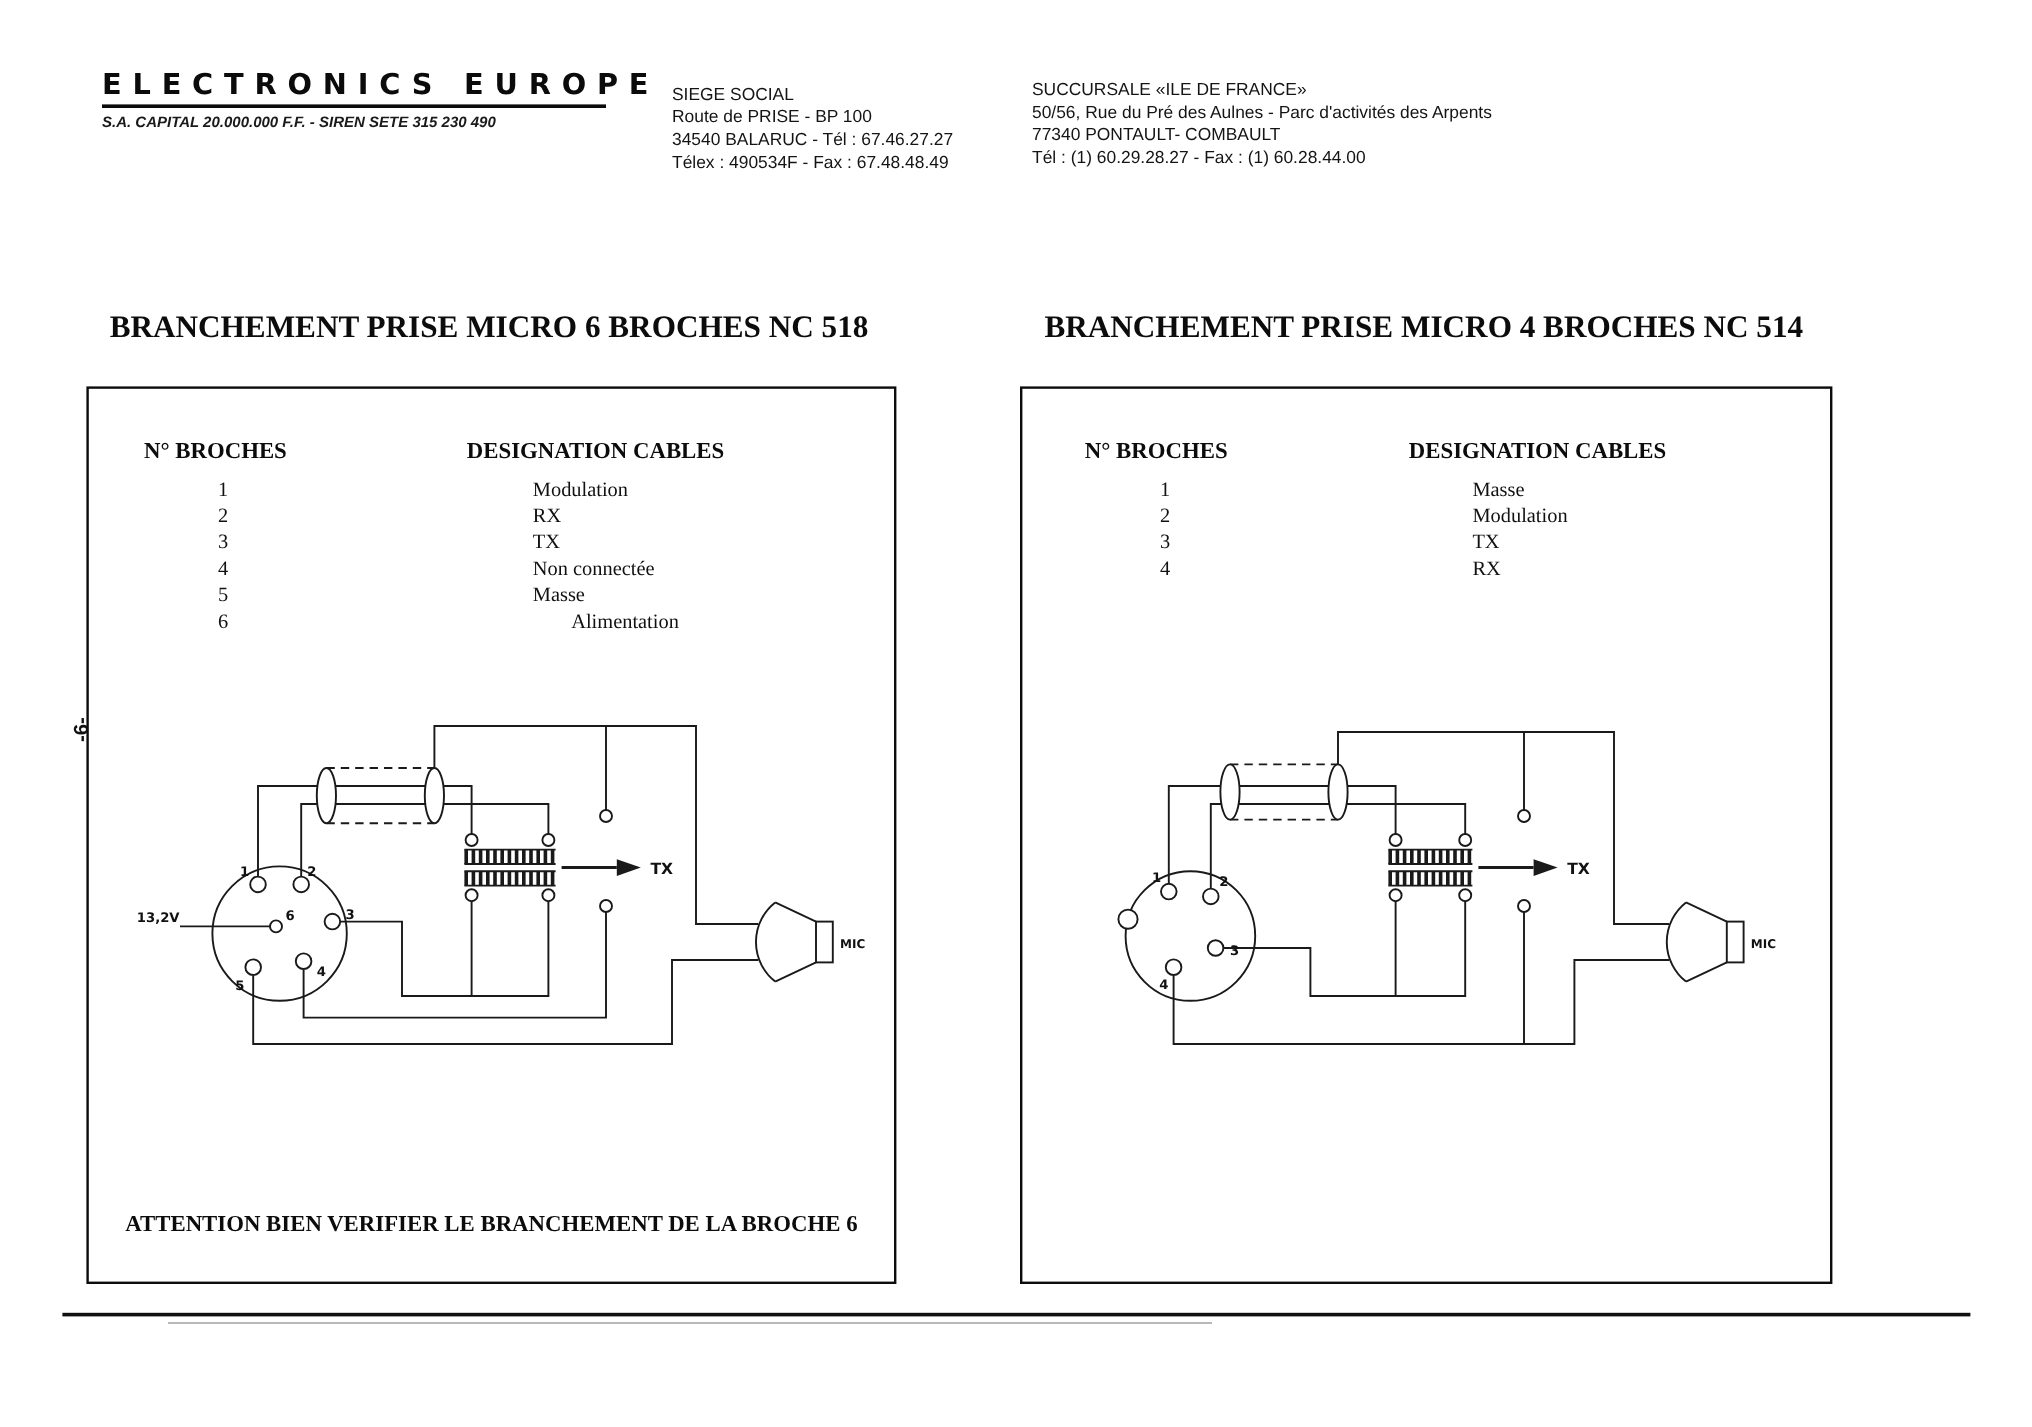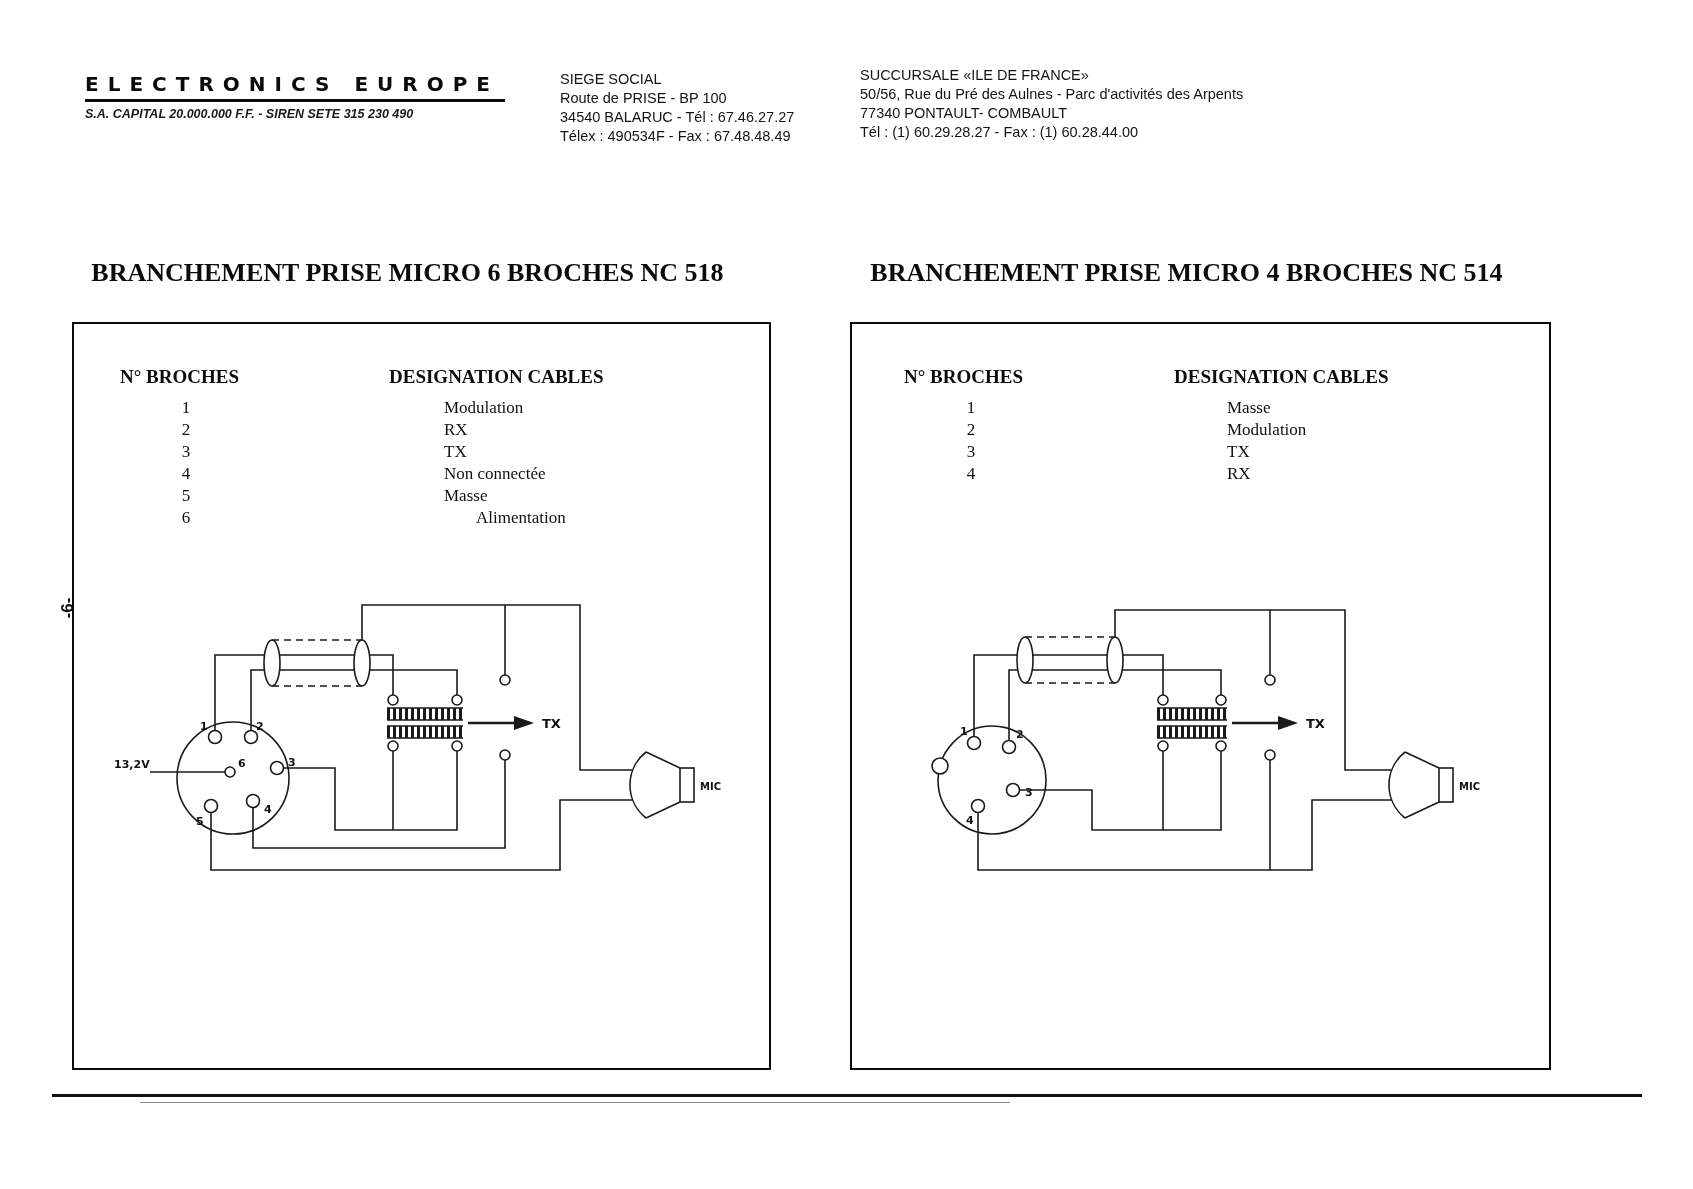--- a/index.html
+++ b/index.html
@@ -14,36 +14,36 @@
   .logo-main {
     font-family:"DejaVu Sans", sans-serif; font-weight:bold; font-style:italic;
     font-size:56px; letter-spacing:-3px; color:#0b0b0b; line-height:1; white-space:nowrap;
   }
   .logo-star {
     display:inline-block; width:48px; height:48px; background:#0b0b0b; border-radius:50%;
     color:#fff; font-style:normal; font-size:32px; line-height:48px; text-align:center;
     vertical-align:-2px; margin:0 2px; letter-spacing:0;
   }
   .logo-sub {
-    margin-top:16px; font-family:"DejaVu Sans", sans-serif; font-weight:bold;
-    font-size:20px; letter-spacing:9px; color:#0b0b0b;
+    margin-top:0; font-family:"DejaVu Sans", sans-serif; font-weight:bold;
+    font-size:24px; letter-spacing:9px; color:#0b0b0b;
     border-bottom:3px solid #0b0b0b; padding-bottom:3px; white-space:nowrap;
   }
   .logo-legal {
     margin-top:5px; font-style:italic; font-weight:bold; font-size:12.5px; color:#1a1a1a;
     white-space:nowrap;
   }
   .addr { position:absolute; font-size:14.5px; font-weight:normal; line-height:19px; color:#141414; white-space:nowrap; }
 
   
   .panel-title {
     position:absolute; text-align:center; font-family:"Liberation Serif", serif;
     font-weight:bold; font-size:26px; color:#0c0c0c; white-space:nowrap;
   }
-  .panel-box { position:absolute; border:2px solid #0c0c0c; background:#fff;padding-left:24px; }
+  .panel-box { position:absolute; border:2px solid #0c0c0c; background:#fff; }
   .tbl-head {
     position:absolute; font-family:"Liberation Serif", serif; font-weight:bold;
     font-size:19px; color:#0c0c0c; white-space:nowrap;
   }
   .cell {
     position:absolute; font-family:"Liberation Serif", serif; font-size:17px; color:#111;
     white-space:nowrap;
   }
   .cell.pin { width:34px; text-align:center; }
   .warning {
@@ -159,20 +159,21 @@
       <text x="198" y="186">3</text>
       <text x="174" y="233">4</text>
       <text x="106" y="245">5</text>
       <text x="148" y="187">6</text>
       <text x="24" y="188">13,2V</text>
       <text x="452" y="148" font-size="13">TX</text>
       <text x="610" y="210" font-size="10">MIC</text>
     </g>
   </svg>
 
+  <div class="warning">ATTENTION BIEN VERIFIER LE BRANCHEMENT DE LA BROCHE 6</div>
 </div>
 
 <div class="panel-box" style="left:850px; top:322px; width:673px; height:744px;">
   <div class="tbl-head" style="left:52px; top:42px;">N° BROCHES</div>
   <div class="tbl-head" style="left:322px; top:42px;">DESIGNATION CABLES</div>
 
   <div class="cell pin" style="left:102px; top:74px;">1</div>
   <div class="cell pin" style="left:102px; top:96px;">2</div>
   <div class="cell pin" style="left:102px; top:118px;">3</div>
   <div class="cell pin" style="left:102px; top:140px;">4</div>

